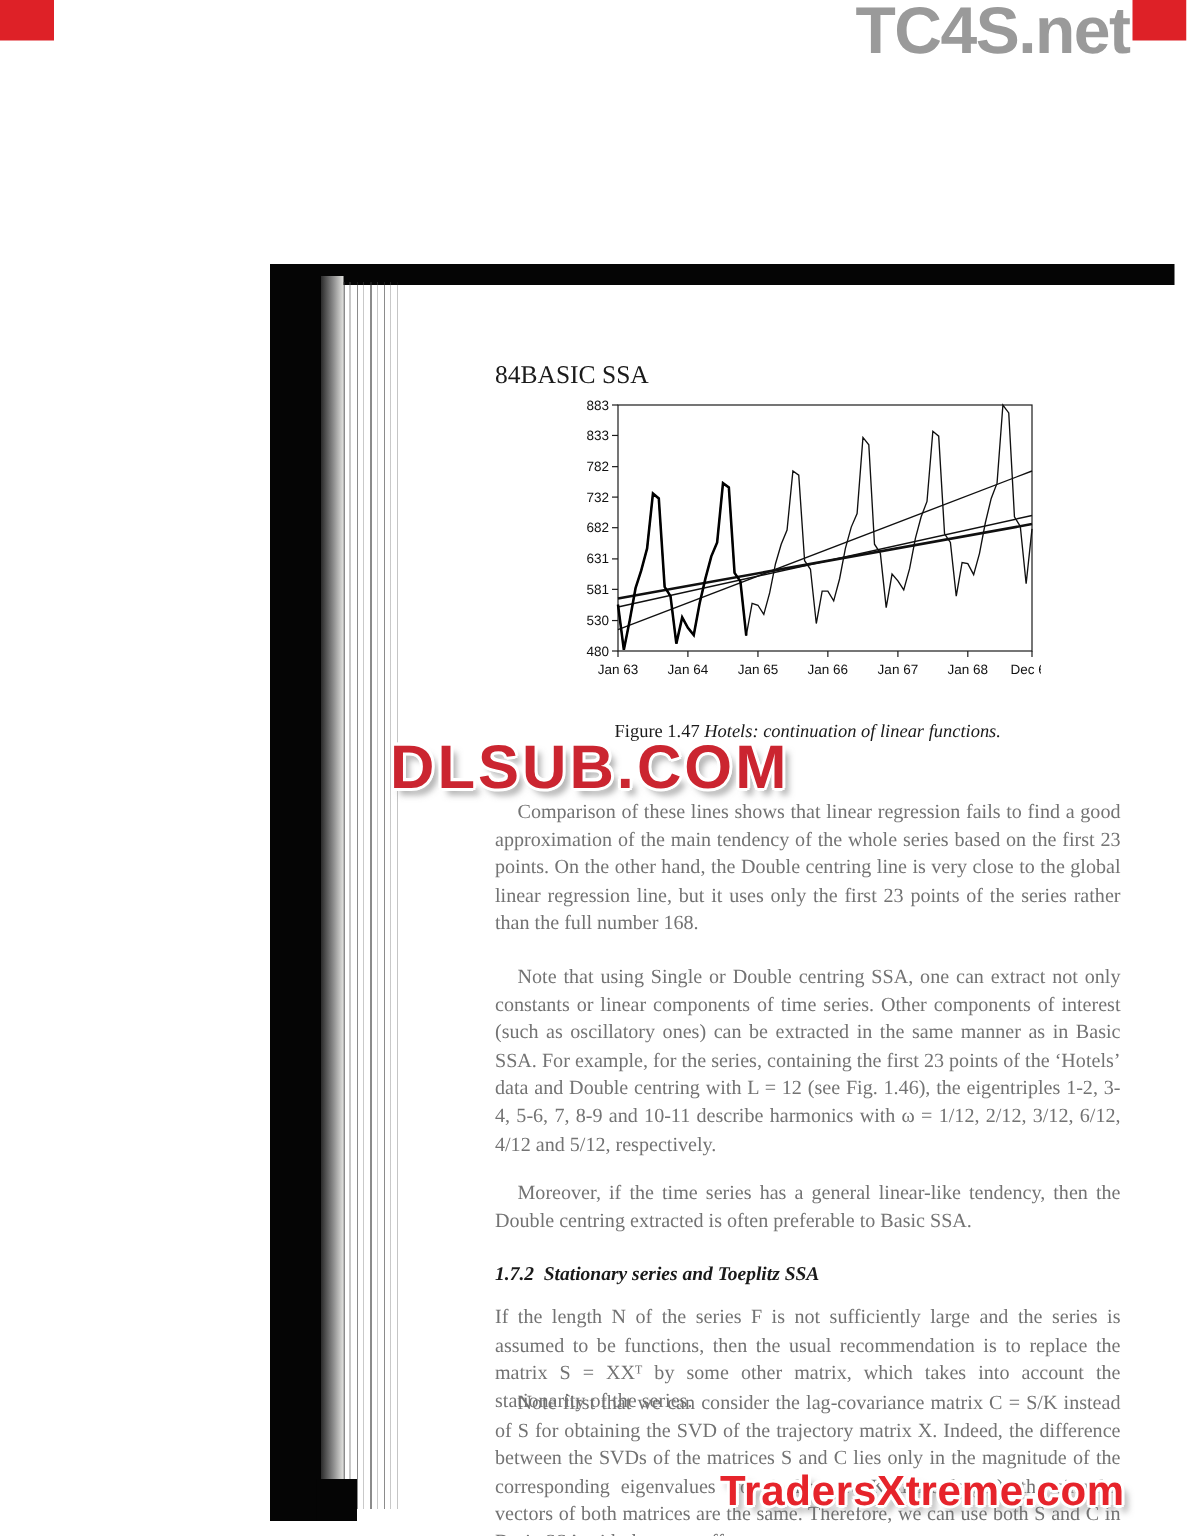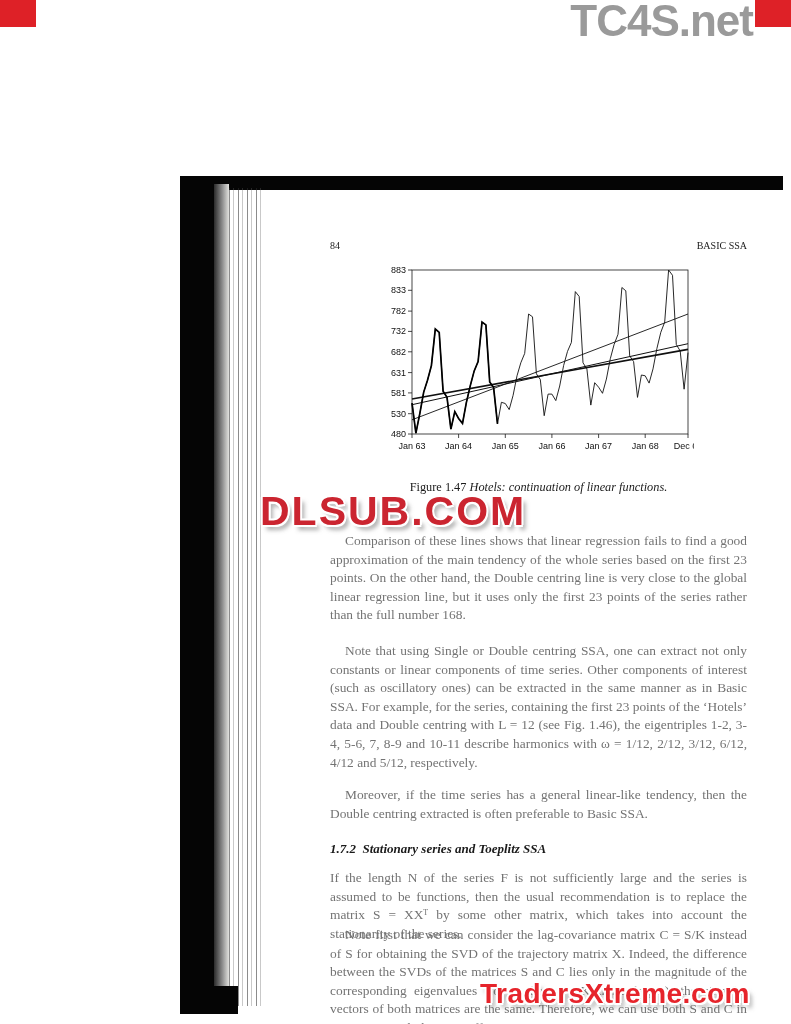--- a/index.html
+++ b/index.html
@@ -25,21 +25,21 @@
   .scan-edge     { position:absolute; left:214px; top:184px; width:15px; height:826px;
                    background:linear-gradient(90deg,#2b2b2b 0%,#8c8c8c 55%,#e2e2df 100%); }
   .scan-streaks  { position:absolute; left:229px; top:188px; width:36px; height:818px;
                    background:repeating-linear-gradient(90deg,
                      rgba(45,45,45,.55) 0 1px, rgba(0,0,0,0) 1px 4px,
                      rgba(100,100,100,.35) 4px 5px, rgba(0,0,0,0) 5px 9px); }
   .scan-blob     { position:absolute; left:211px; top:986px; width:27px; height:28px; background:#050505; }
 
   
   .pg-header { position:absolute; left:330px; top:240px; width:417px;
-               font-size:10px; display:flex; justify-content:space-between; }
+               font-size:17px; display:flex; }
   .chart-wrap { position:absolute; left:378px; top:262px; width:316px; height:202px; }
   .tk { font-family:"Liberation Sans","DejaVu Sans",sans-serif; font-size:9px; fill:#111; }
 
   .caption { position:absolute; left:330px; top:480px; width:417px;
              text-align:center; font-size:12.3px; }
   .caption .it { font-style:italic; }
 
   .para { position:absolute; left:330px; width:417px;
           font-size:13.4px; line-height:18.6px; text-align:justify; color:#737373; }
   .indent { text-indent:15px; }

